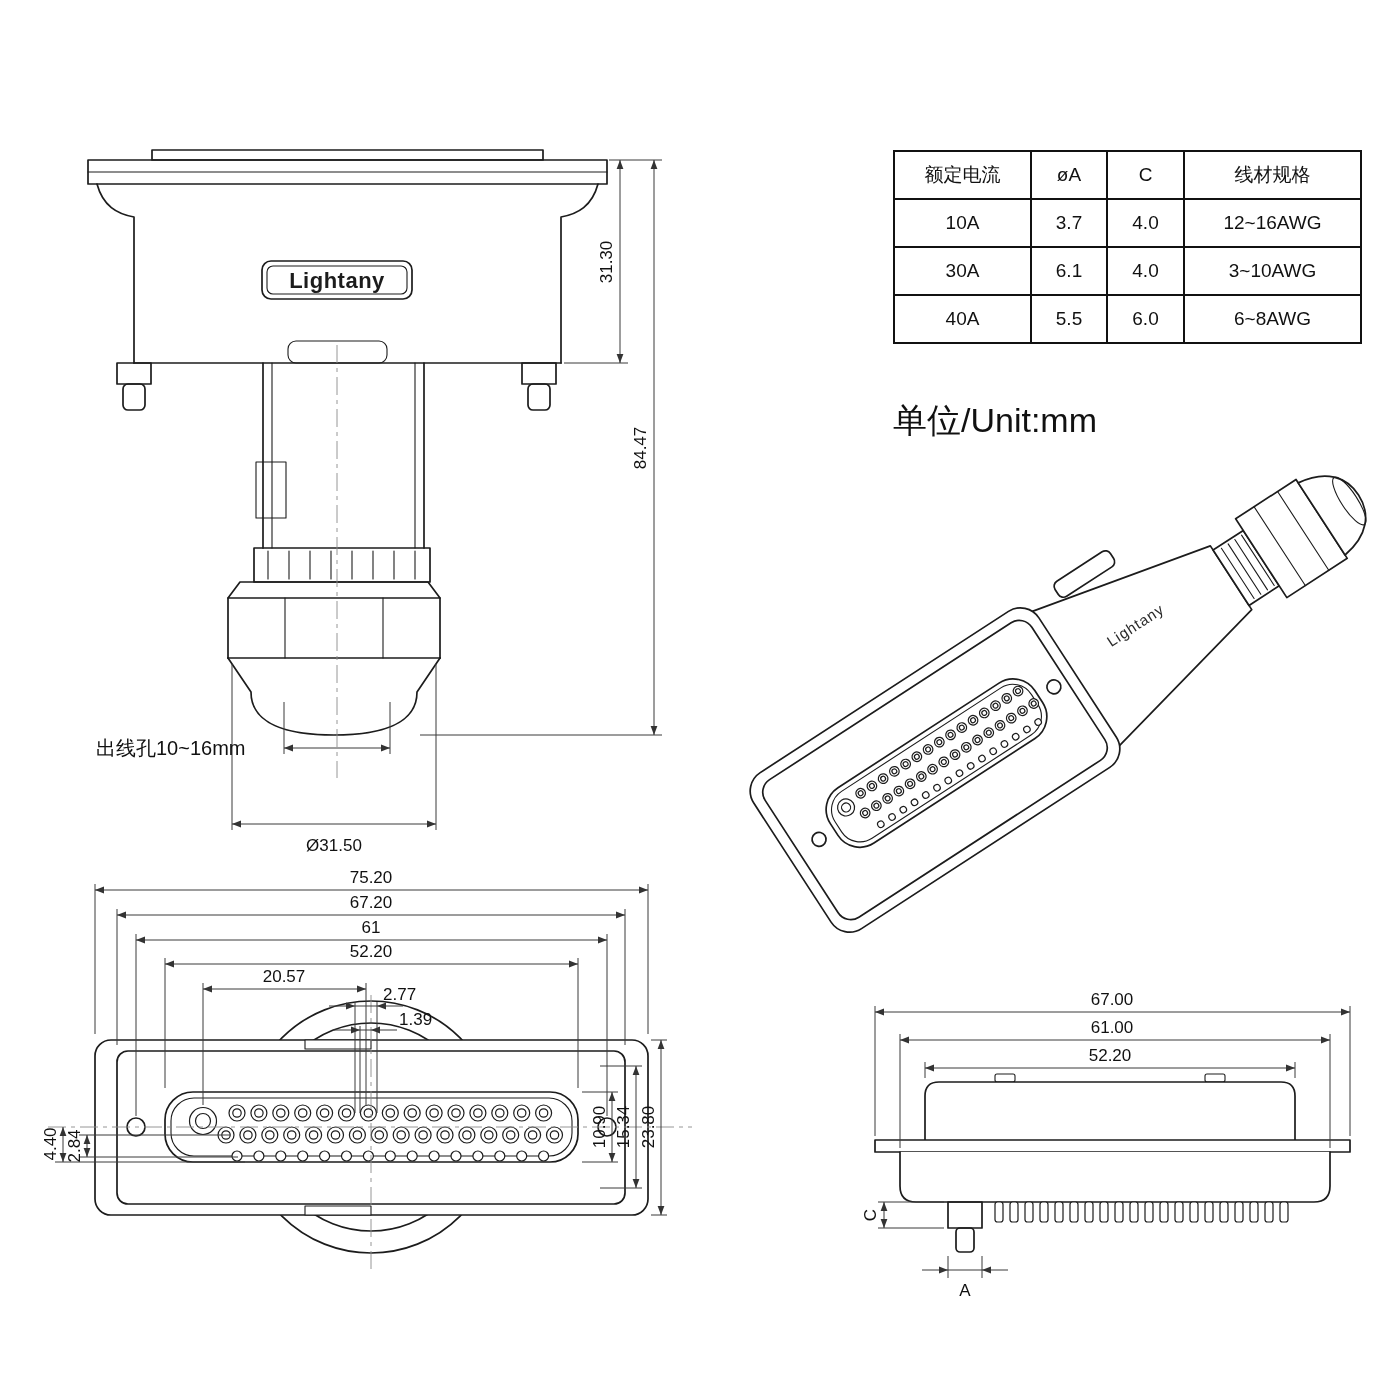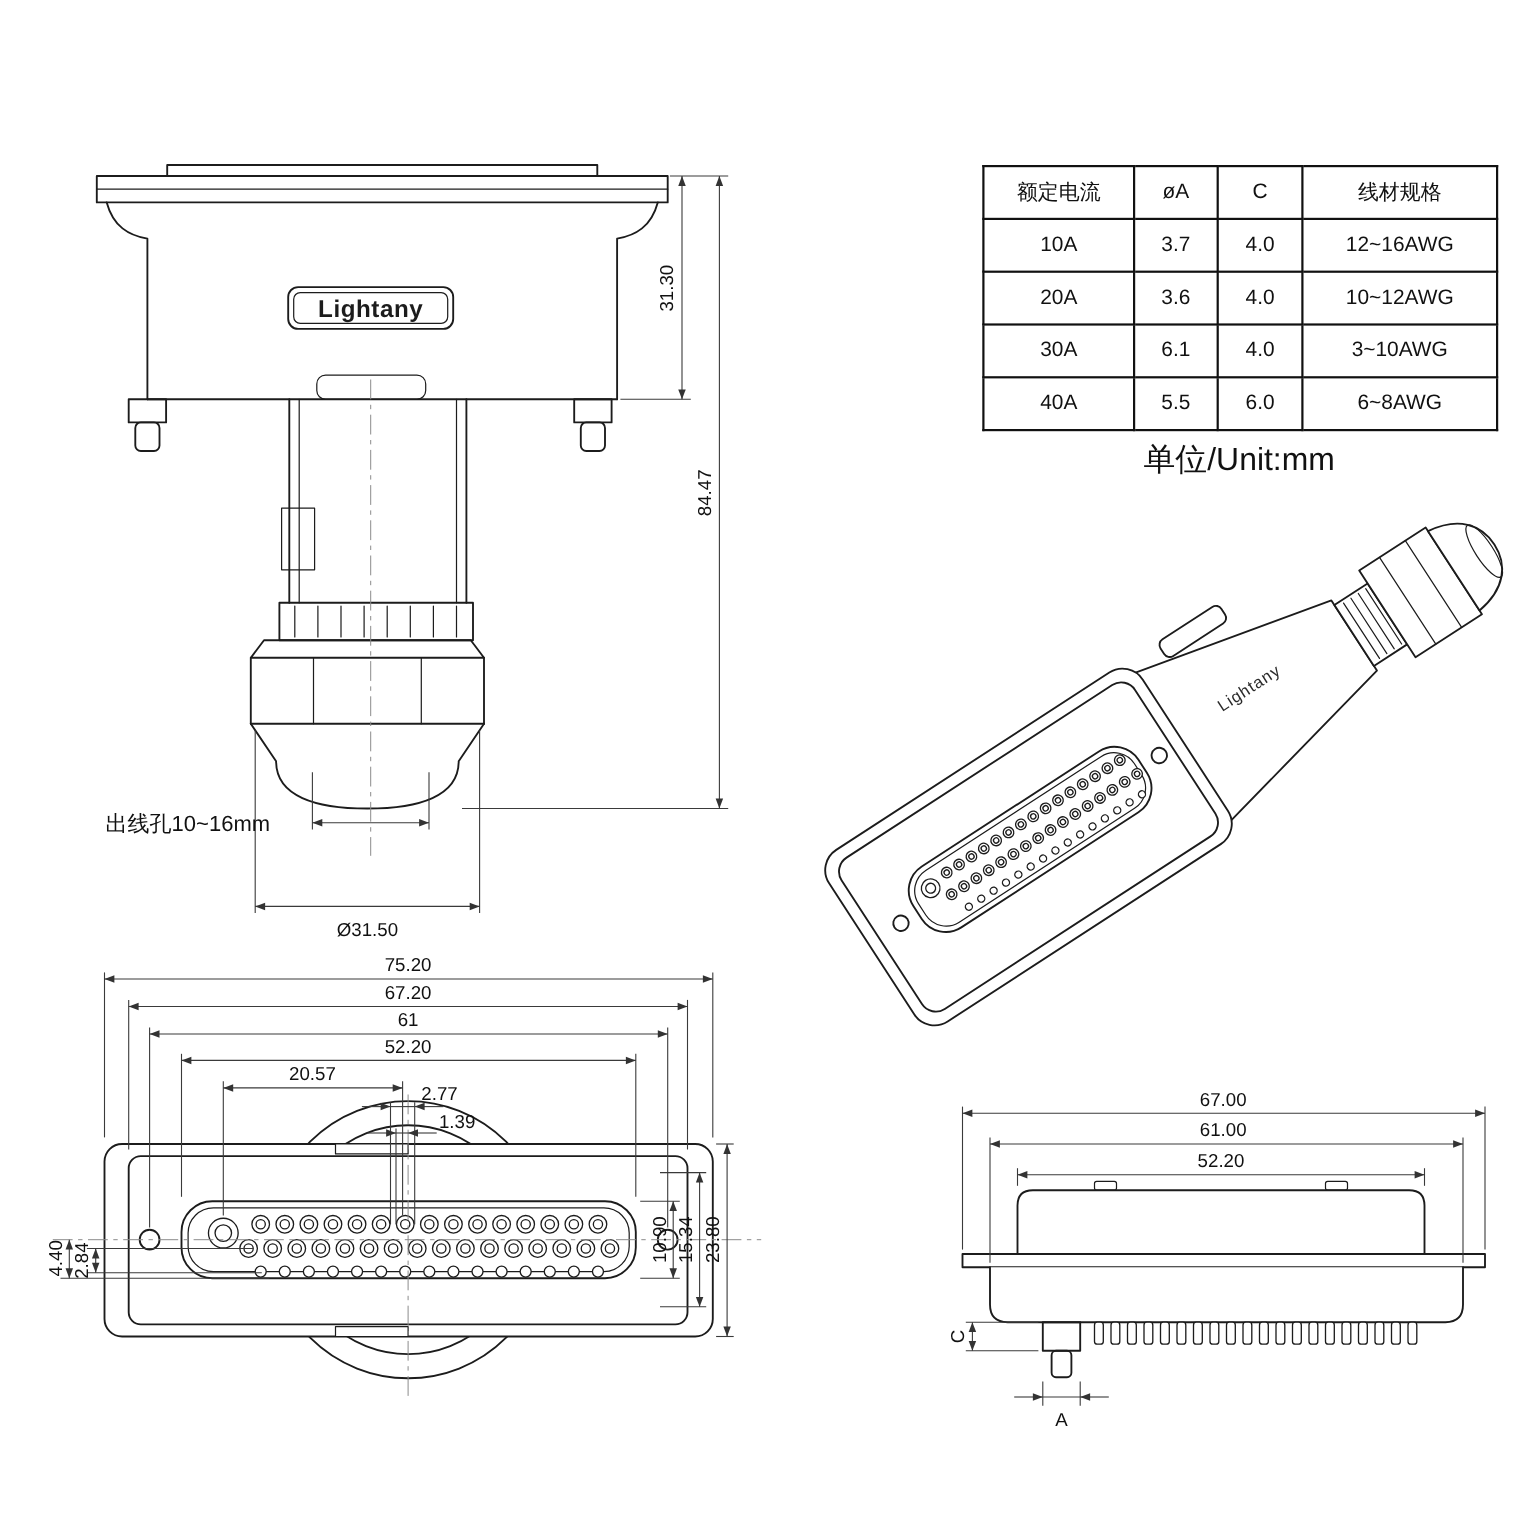--- a/index.html
+++ b/index.html
@@ -15,21 +15,21 @@
   .dim{font-family:"Liberation Sans",sans-serif;font-size:17px;fill:#111;}
   .cn{font-size:20px;}
   .logo{font-size:22px;font-weight:700;letter-spacing:.5px;fill:#1c1c1c;}
   .iso-logo{font-size:15px;letter-spacing:1px;fill:#2a2a2a;}
   .pins{stroke:#1c1c1c;stroke-width:1.2;fill:#fff;}
   
   .spec-table{position:absolute;left:893px;top:150px;width:467px;table-layout:fixed;
               border-collapse:collapse;font-size:19px;color:#111;}
   .spec-table th,.spec-table td{border:2.5px solid #111;height:46px;text-align:center;
               font-weight:400;padding:0 4px;white-space:nowrap;overflow:hidden;}
-  .unit-note{position:absolute;left:893px;top:398px;width:467px;text-align:center;font-size:29px;}
+  .unit-note{position:absolute;left:893px;top:398px;width:467px;text-align:left;font-size:34px;}
 </style>
 </head>
 <body>
 
 <div id="canvas">
 
 <svg width="1400" height="1400" viewBox="0 0 1400 1400">
   <defs>
     <marker id="arr" viewBox="0 0 10 10" refX="9.5" refY="5" markerWidth="10" markerHeight="10" orient="auto-start-reverse">
       <path d="M0.5,1.6 L9.5,5 L0.5,8.4 Z" fill="#333"></path>
@@ -448,26 +448,20 @@
     <th>C</th>
     <th>线材规格</th>
   </tr>
   <tr>
     <td>10A</td>
     <td>3.7</td>
     <td>4.0</td>
     <td>12~16AWG</td>
   </tr>
   <tr>
-    <td>20A</td>
-    <td>3.6</td>
-    <td>4.0</td>
-    <td>10~12AWG</td>
-  </tr>
-  <tr>
     <td>30A</td>
     <td>6.1</td>
     <td>4.0</td>
     <td>3~10AWG</td>
   </tr>
   <tr>
     <td>40A</td>
     <td>5.5</td>
     <td>6.0</td>
     <td>6~8AWG</td>

